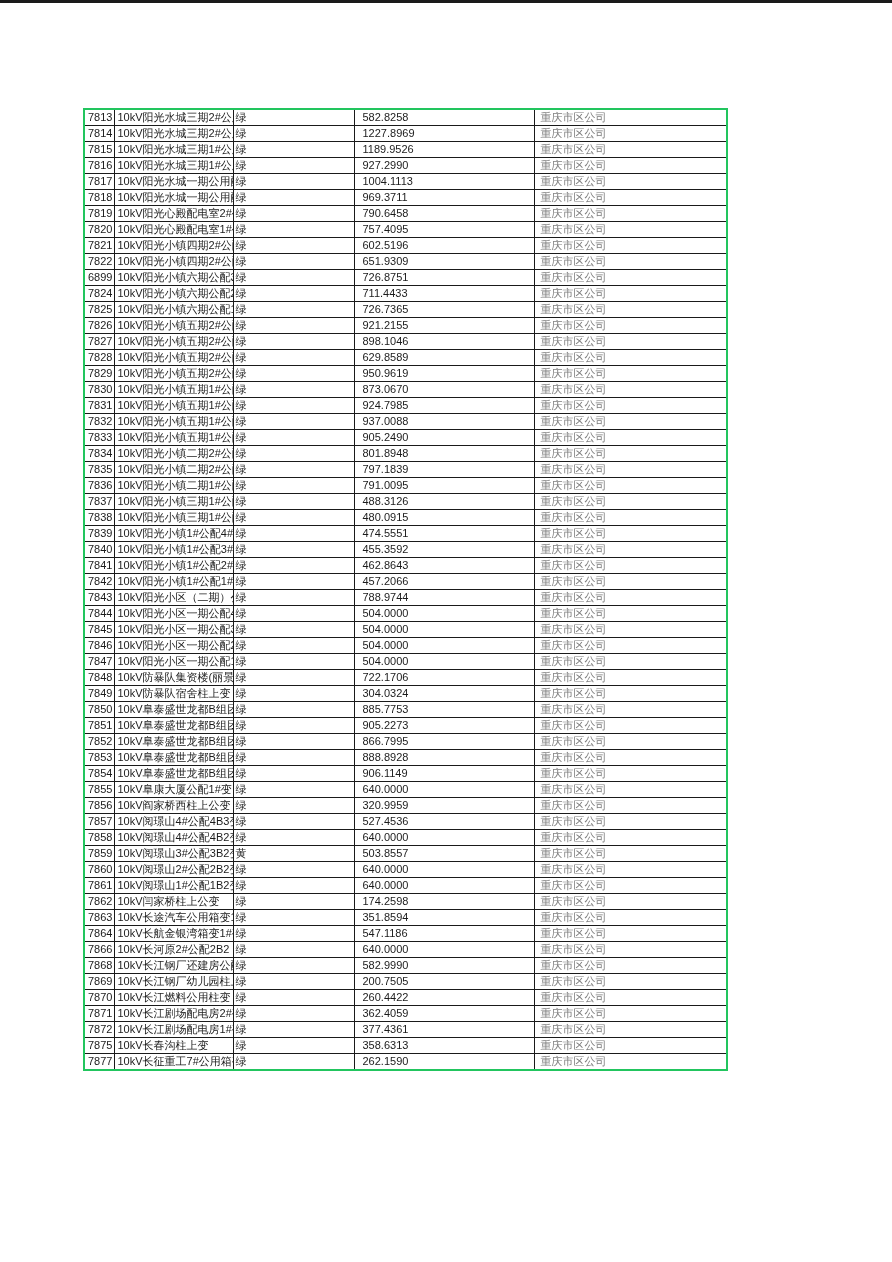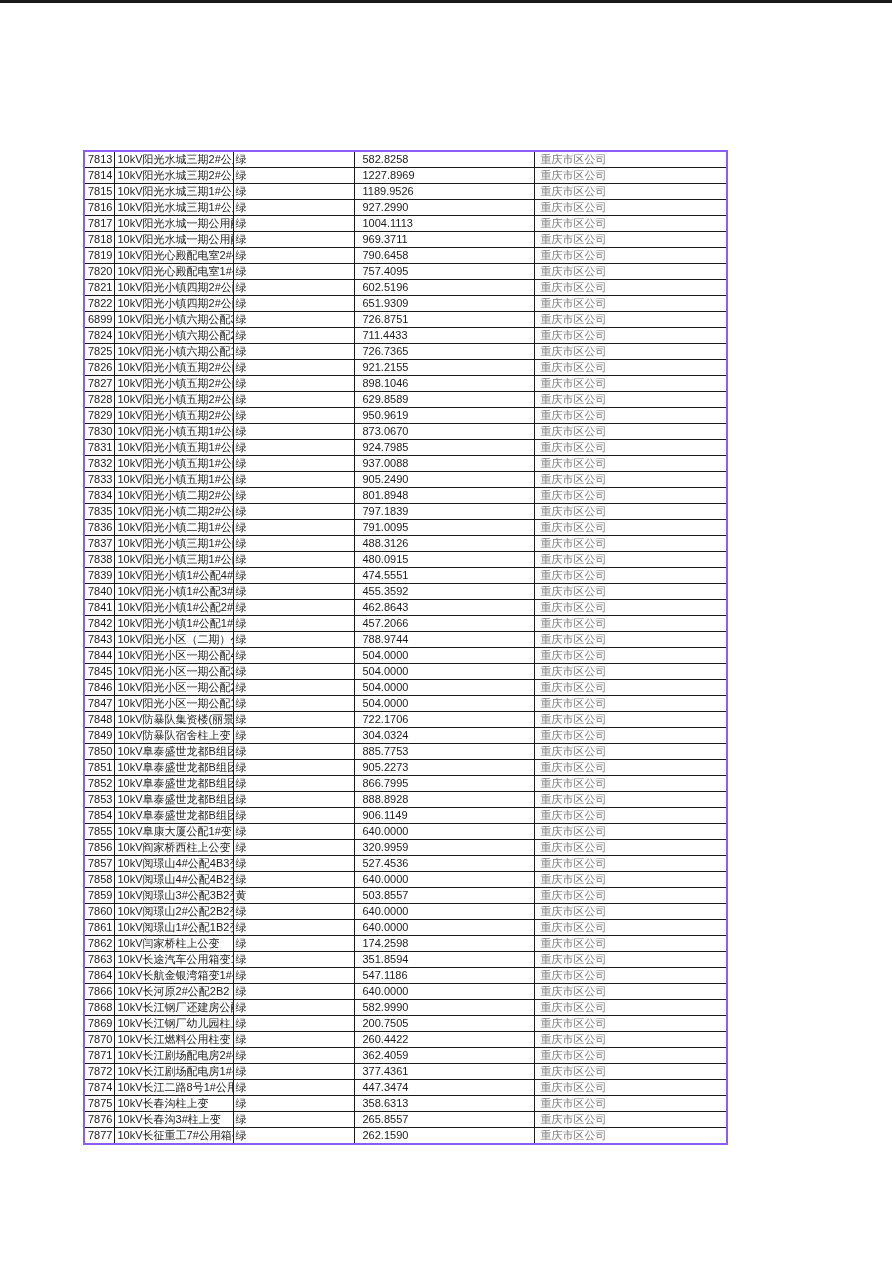--- a/index.html
+++ b/index.html
@@ -25,22 +25,21 @@
     height: 3px;
     background: #1a1a1a;
   }
   table.data-table {
     position: absolute;
     left: 83px;
     top: 108px;
     border-collapse: collapse;
     table-layout: fixed;
     width: 643px;
-    border: 2px solid #8b5cf6;
-    margin-top: 42px;
+    border: 2px solid #22c55e;
   }
   td {
     border: 1px solid #1a1a1a;
     height: 15px;
     line-height: 15px;
     font-size: 11px;
     padding: 0;
     overflow: hidden;
     white-space: nowrap;
     color: #1b1b1b;
@@ -471,38 +470,24 @@
           <td class="c4">重庆市区公司</td>
         </tr>
         <tr>
           <td class="c0">7872</td>
           <td class="c1">10kV长江剧场配电房1#变</td>
           <td class="c2">绿</td>
           <td class="c3">377.4361</td>
           <td class="c4">重庆市区公司</td>
         </tr>
         <tr>
-          <td class="c0">7874</td>
-          <td class="c1">10kV长江二路8号1#公用</td>
-          <td class="c2">绿</td>
-          <td class="c3">447.3474</td>
-          <td class="c4">重庆市区公司</td>
-        </tr>
-        <tr>
           <td class="c0">7875</td>
           <td class="c1">10kV长春沟柱上变</td>
           <td class="c2">绿</td>
           <td class="c3">358.6313</td>
-          <td class="c4">重庆市区公司</td>
-        </tr>
-        <tr>
-          <td class="c0">7876</td>
-          <td class="c1">10kV长春沟3#柱上变</td>
-          <td class="c2">绿</td>
-          <td class="c3">265.8557</td>
           <td class="c4">重庆市区公司</td>
         </tr>
         <tr>
           <td class="c0">7877</td>
           <td class="c1">10kV长征重工7#公用箱变</td>
           <td class="c2">绿</td>
           <td class="c3">262.1590</td>
           <td class="c4">重庆市区公司</td>
         </tr>
       </tbody>

